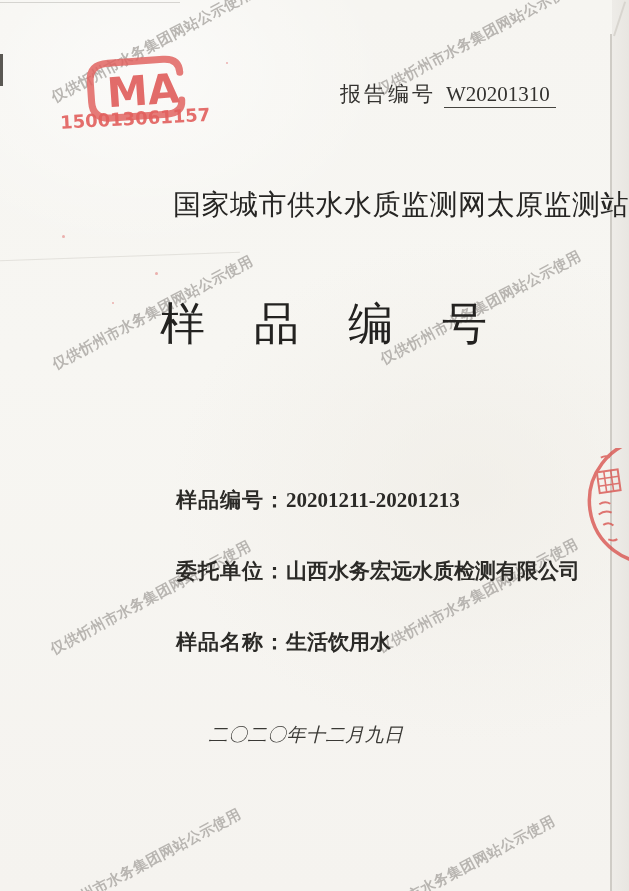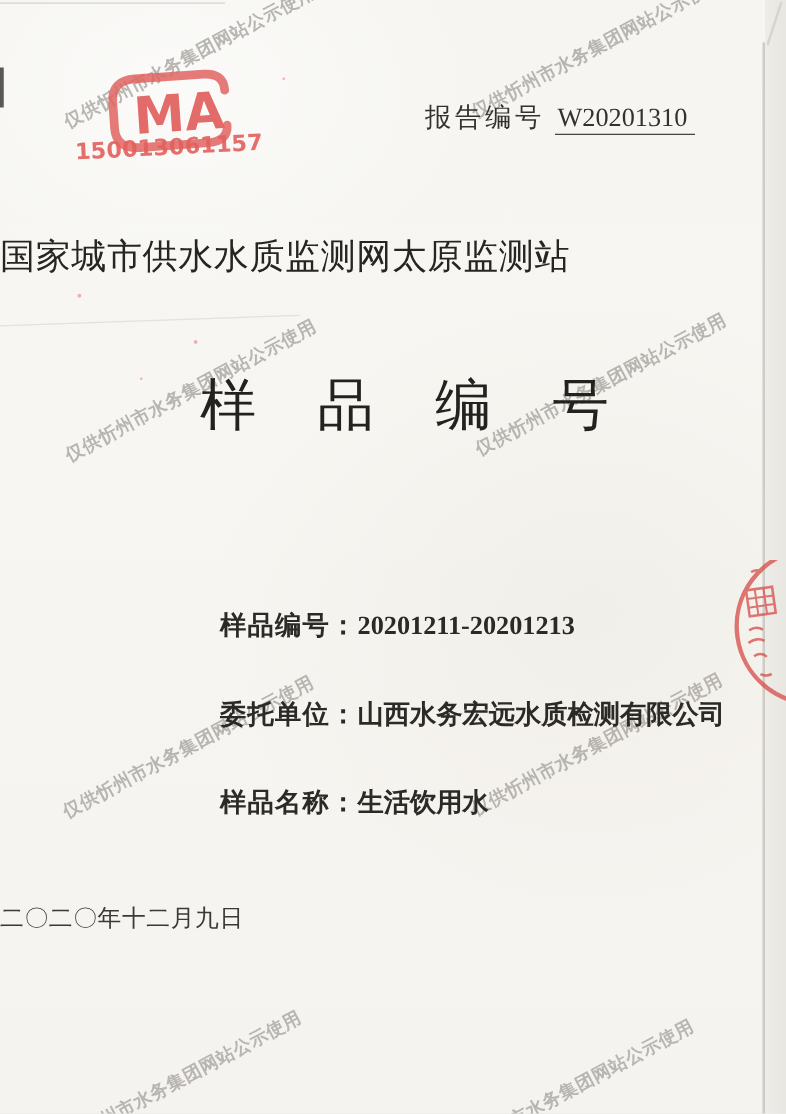--- a/index.html
+++ b/index.html
@@ -43,32 +43,32 @@
   .cma{position:absolute;left:84px;top:56px;transform:rotate(-4deg);opacity:.92;}
   .cma-number{position:absolute;left:60px;top:108px;width:140px;
     font-family:"DejaVu Sans","Liberation Sans",sans-serif;
     font-size:18px;font-weight:bold;color:#e2605e;transform:rotate(-3deg);opacity:.9;}
 
   
   .report-no{position:absolute;left:340px;top:80px;font-size:21px;color:#33322f;text-align:center;}
   .report-no .lbl{letter-spacing:3px;margin-right:8px;}
   .report-no .val{border-bottom:1.5px solid #45443f;padding:0 6px 1px 2px;}
 
-  .station-title{position:absolute;left:0;top:186px;width:629px;text-align:left;
+  .station-title{position:absolute;left:0;top:186px;width:629px;text-align:right;
     font-size:28px;letter-spacing:.5px;color:#262523;}
 
   .main-title{position:absolute;left:160px;top:294px;
     font-size:45px;letter-spacing:49px;color:#232220;white-space:nowrap;}
 
   .fields{position:absolute;left:176px;top:486px;}
   .field-row{height:71px;font-size:21px;font-weight:bold;color:#2b2a27;white-space:nowrap;}
   .field-row .flabel{letter-spacing:1px;}
 
-  .date-line{position:absolute;left:0;top:722px;width:612px;
-    font-size:19px;letter-spacing:0.5px;color:#3a3935;}
+  .date-line{position:absolute;left:0;top:722px;width:612px;text-align:center;
+    font-size:19px;letter-spacing:0.5px;color:#3a3935;font-style:italic;}
 
   .seal{position:absolute;left:576px;top:448px;opacity:.88;}
 </style>
 </head>
 <body>
 
 <div class="page">
 
   <div class="edge-right-band"></div>
   <div class="edge-right-line"></div>

